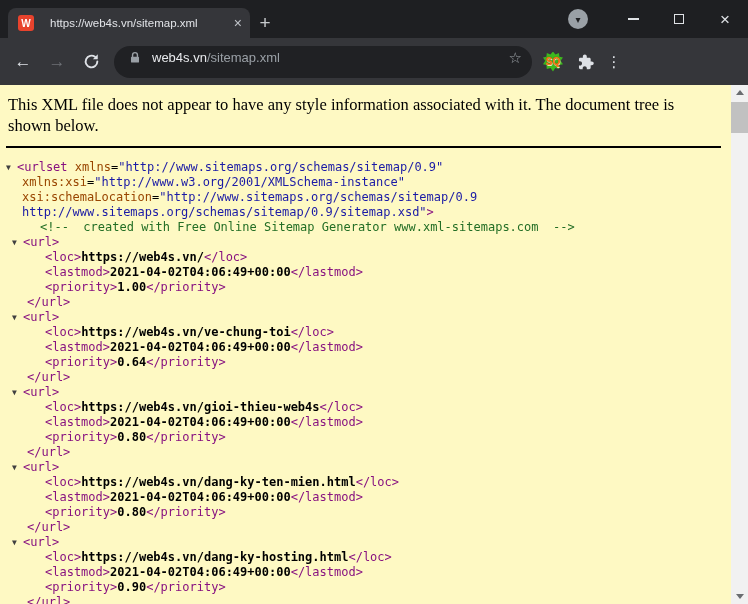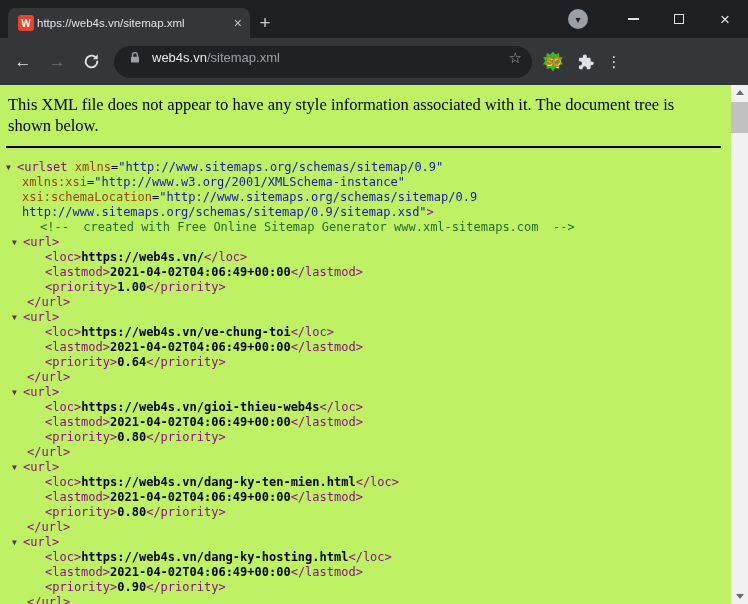--- a/index.html
+++ b/index.html
@@ -7,21 +7,21 @@
   body { font-family:"Liberation Sans","DejaVu Sans",sans-serif; background:#fff; position:relative; }
 
   .window { position:absolute; inset:0; width:748px; height:604px; }
 
   
   .titlebar { position:absolute; left:0; top:0; width:748px; height:38px; background:var(--c-frame,#1e1f22); }
   .tab { position:absolute; left:8px; top:8px; width:242px; height:30px; background:var(--c-tab,#35363a);
          border-radius:8px 8px 0 0; display:flex; align-items:center; padding:0 8px 0 10px; }
   .favicon { width:16px; height:16px; border-radius:3px; background:var(--c-favicon,#e8432d); color:#fff;
              font-size:10px; font-weight:bold; display:flex; align-items:center; justify-content:center; flex:0 0 16px; }
-  .tab-title { color:#e2e4e8; font-size:11.5px; margin-left:3px; white-space:nowrap; overflow:hidden; flex:1; }
+  .tab-title { color:#e2e4e8; font-size:11.5px; margin-left:16px; white-space:nowrap; overflow:hidden; flex:1; }
   .tab-close { color:#c0c4c9; font-size:14px; line-height:14px; margin-left:6px; cursor:default; flex:0 0 auto; }
   .newtab-btn { position:absolute; left:252px; top:10px; width:26px; height:26px; color:#c7cacd; font-size:19px;
                 display:flex; align-items:center; justify-content:center; font-weight:300; }
   .titlebar-right { position:absolute; right:0; top:0; height:38px; display:flex; align-items:center; }
   .tabsearch { width:20px; height:20px; border-radius:50%; background:#9aa0a6; display:flex; align-items:center;
                justify-content:center; color:#1e1f22; font-size:10px; margin-right:22px; }
   .win-btn { width:46px; height:38px; display:flex; align-items:center; justify-content:center; }
   .min-glyph { width:11px; height:2px; background:#dfe2e6; }
   .max-glyph { width:10px; height:10px; border:1.3px solid #dfe2e6; }
   .close-glyph { color:#dfe2e6; font-size:17px; line-height:17px; }
@@ -34,35 +34,35 @@
   .nav-btn.back { margin-left:8px; }
   .nav-btn.fwd { color:#6e7176; margin-left:4px; }
   .nav-btn.reload { margin-left:4px; }
   .omnibox { margin-left:8px; width:418px; height:32px; background:var(--c-omnibox,#202124); border-radius:16px;
              display:flex; align-items:center; padding:0 10px 8px 14px; flex:0 0 auto; }
   .urltext { font-size:13px; margin-left:10px; white-space:nowrap; flex:1; }
   .urltext .host { color:#e8eaed; font-weight:500; }
   .urltext .path { color:#9aa0a6; }
   .star { color:#9aa0a6; font-size:15px; flex:0 0 auto; }
   .sq-badge { position:relative; width:22px; height:22px; margin-left:10px; display:flex; align-items:center;
-              justify-content:center; flex:0 0 auto;font-style:italic; }
+              justify-content:center; flex:0 0 auto; }
   .sq-star { position:absolute; inset:1px; background:#3db81e;
              clip-path:polygon(50% 0,62% 15%,80% 7%,82% 26%,100% 30%,88% 46%,100% 64%,82% 68%,80% 88%,61% 82%,50% 100%,38% 82%,19% 88%,17% 68%,0 64%,11% 46%,0 30%,17% 26%,19% 7%,37% 15%); }
   .sq-text { position:relative; color:#ff7c17; font-size:10px; font-weight:bold;
              text-shadow:0 0 1px #7a2c00, 0.5px 0.5px 0 #fff0d0; }
   .puzzle { margin-left:12px; flex:0 0 auto; display:flex; align-items:center; }
   .incog-badge { margin-left:14px; height:28px; background:#202124; border-radius:14px; display:flex;
                  align-items:center; padding:0 12px 0 4px; flex:0 0 auto; }
   .incog-circle { width:21px; height:21px; border-radius:50%; border:1.4px solid #e8eaed; display:flex;
                   align-items:center; justify-content:center; }
   .incog-label { color:#e8eaed; font-size:12.5px; margin-left:8px; white-space:nowrap; }
   .kebab { margin-left:10px; color:#dee1e6; font-size:15px; letter-spacing:0; width:20px; text-align:center; flex:0 0 auto; }
 
   
-  .page { position:absolute; left:0; top:85px; width:748px; height:519px; background:#bef264; overflow:hidden; }
+  .page { position:absolute; left:0; top:85px; width:748px; height:519px; background:#fef9c3; overflow:hidden; }
   .page-inner { position:absolute; left:0; top:0; width:731px; height:519px; overflow:hidden; }
   .xml-header { margin:8px 10px 0 6px; padding:1px 0 10px 2px; border-bottom:2px solid #000; }
   .notice { font-family:"Liberation Serif","DejaVu Serif",serif; font-size:16.5px; line-height:1.28;
             color:#000; max-width:704px; }
   .xml-tree { margin-top:12px; font-family:"DejaVu Sans Mono","Liberation Mono",monospace; font-size:12px;
               line-height:15px; white-space:pre; }
   .xml-line { height:15px; }
   .arrow { display:inline-block; width:11px; font-size:8px; color:#404040; vertical-align:1px; }
   .tk-tag { color:var(--c-tag,#881280); }
   .tk-attr { color:var(--c-attr,#994500);margin-top:31px; }

